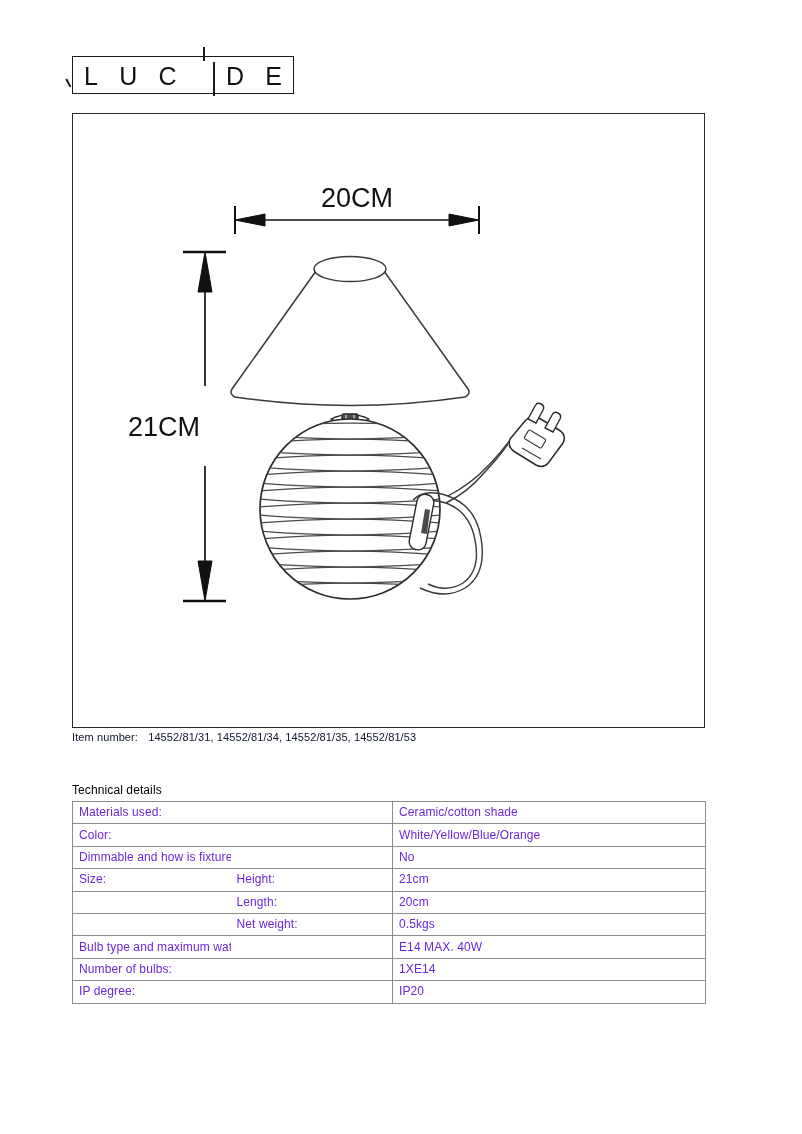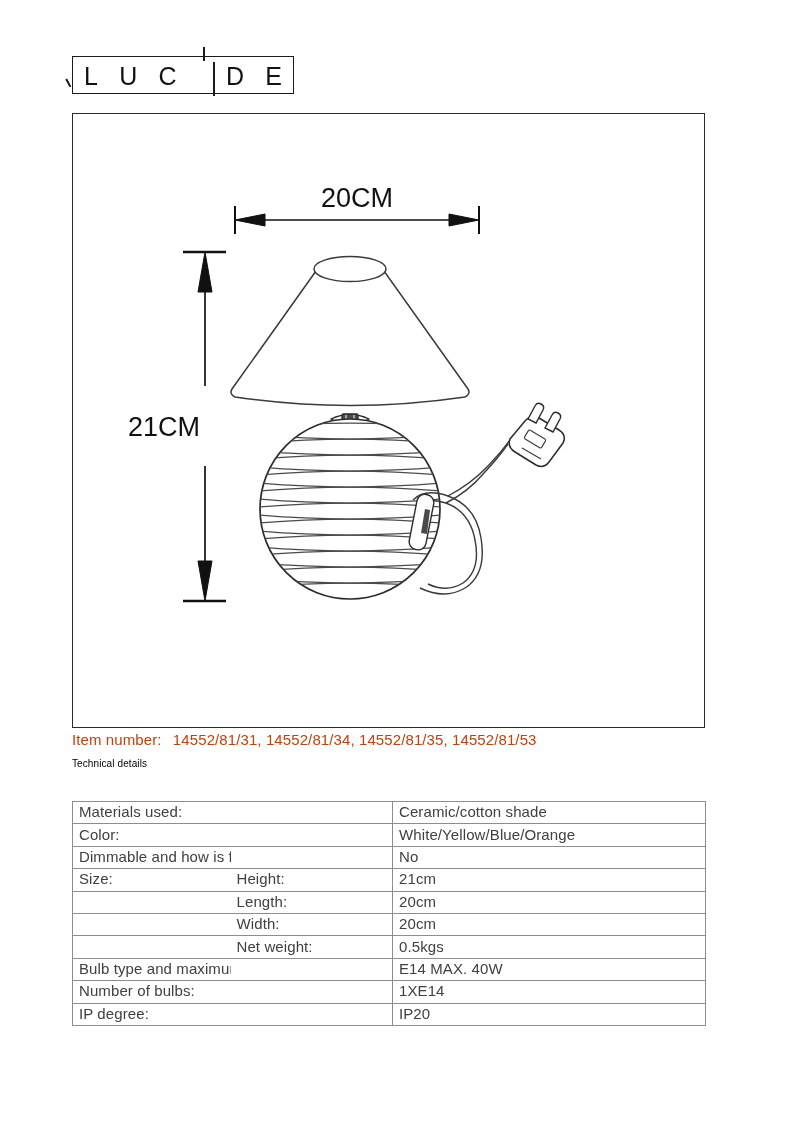--- a/index.html
+++ b/index.html
@@ -97,45 +97,45 @@
     width: 633px;
     height: 615px;
     display: block;
   }
 
   
   #item-number-line {
     position: absolute;
     left: 72px;
     top: 731px;
-    font-size: 15px;
-    color: #c2410c;
+    font-size: 11px;
+    color: #0f172a;
     white-space: nowrap;
     letter-spacing: 0.1px;
   }
   #item-number-line .inl-label { margin-right: 7px; }
 
   
   #tech-heading {
     position: absolute;
     left: 72px;
-    top: 758px;
-    font-size: 10px;
+    top: 783px;
+    font-size: 12px;
     color: #000000;
     letter-spacing: 0.1px;
   }
   #tech-table {
     position: absolute;
     left: 72px;
     top: 801px;
     width: 633px;
     border-collapse: collapse;
     table-layout: fixed;
-    font-size: 15px;
-    color: #404040;
+    font-size: 12px;
+    color: #6d28d9;
     border-radius: 6px;
   }
   #tech-table td {
     border: 1px solid #8d8d8d;
     padding: 1px 6px 2px 6px;
     height: 18.4px;
     line-height: 16px;
     vertical-align: middle;
     letter-spacing: 0.1px;
     overflow: hidden;
@@ -296,25 +296,20 @@
       <td class="c-sub">Height:</td>
       <td>21cm</td>
     </tr>
     <tr>
       <td class="c-label"></td>
       <td class="c-sub">Length:</td>
       <td>20cm</td>
     </tr>
     <tr>
       <td class="c-label"></td>
-      <td class="c-sub">Width:</td>
-      <td>20cm</td>
-    </tr>
-    <tr>
-      <td class="c-label"></td>
       <td class="c-sub">Net weight:</td>
       <td>0.5kgs</td>
     </tr>
     <tr>
       <td class="c-label">Bulb type and maximum wattage:</td>
       <td class="c-sub"></td>
       <td>E14 MAX. 40W</td>
     </tr>
     <tr>
       <td class="c-label">Number of bulbs:</td>

